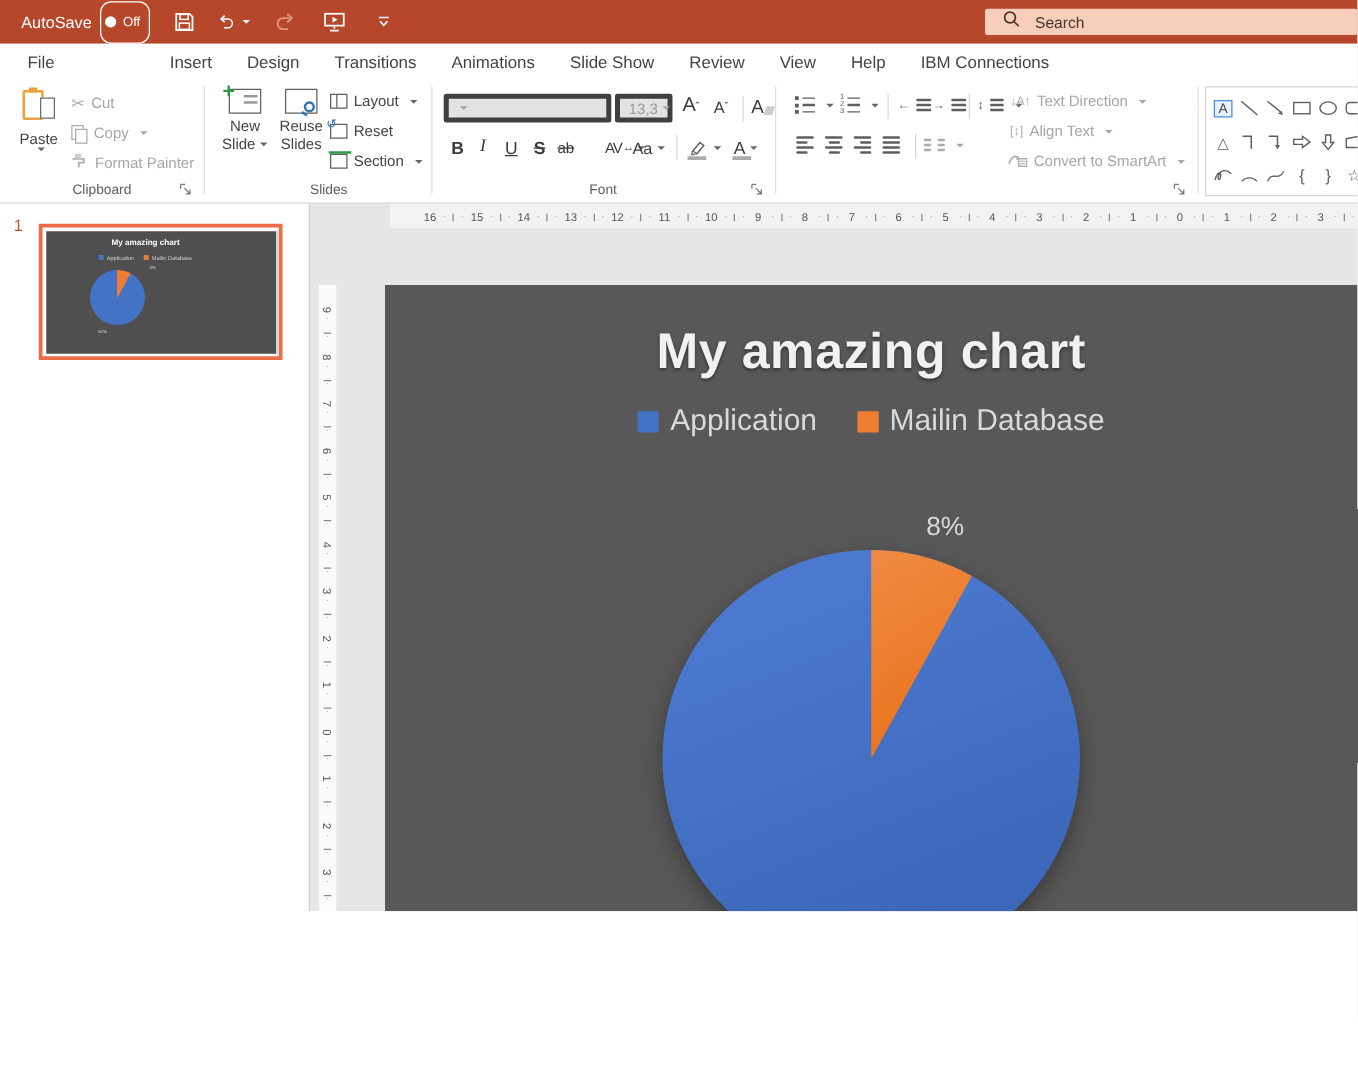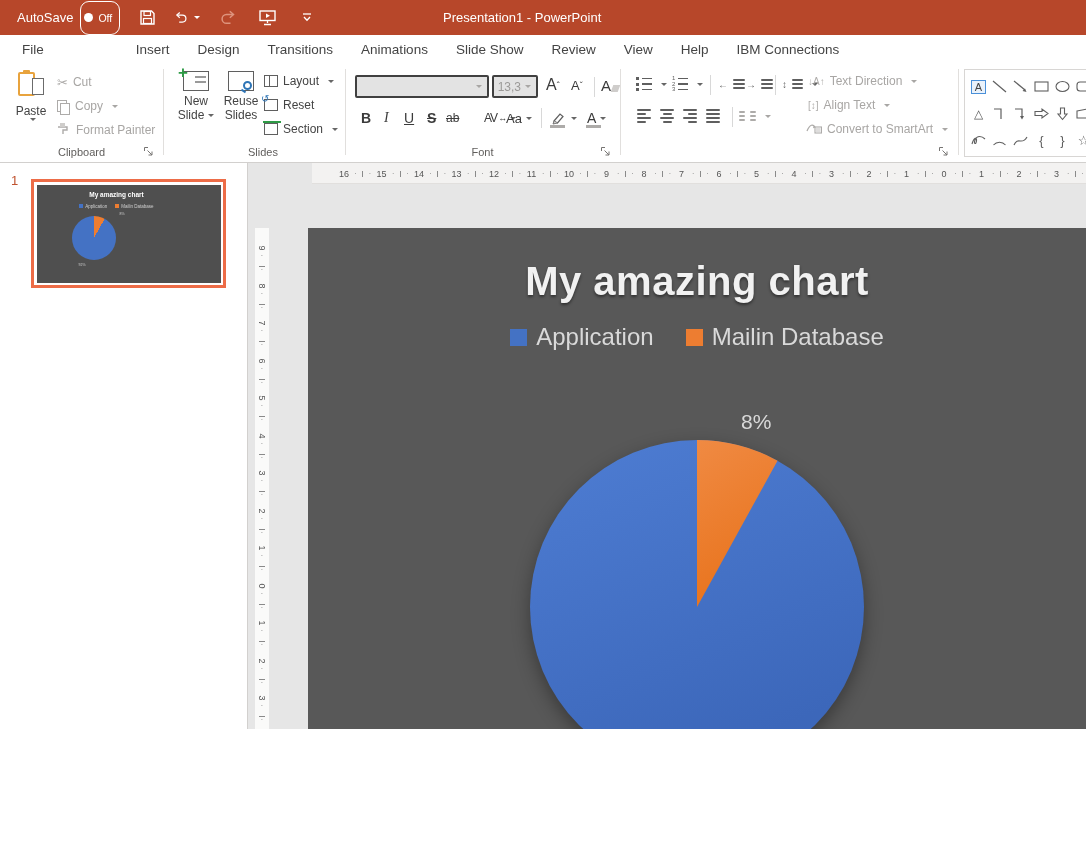--- a/index.html
+++ b/index.html
@@ -64,22 +64,22 @@
   .ico-slide .ln2 { top:9px; }
   .plus { position:absolute; left:-6px; top:-8px; color:#2e9b46; font-size:17px; font-weight:700; line-height:1; }
   .mag { position:absolute; right:1px; bottom:0px; width:9px; height:9px; border:2px solid #2E75B6; border-radius:50%; background:rgba(255,255,255,.7); }
   .mag::after { content:""; position:absolute; left:-4px; top:7px; width:5px; height:2px; background:#2E75B6; transform:rotate(35deg); }
   .mini-ico { display:inline-block; width:14px; height:12px; border:1.3px solid #5f5f5f; background:#fff; position:relative; }
   .mini-ico.layout::after { content:""; position:absolute; left:4px; top:0; bottom:0; width:1.3px; background:#5f5f5f; }
   .mini-ico.reset::after { content:"↺"; position:absolute; left:-4px; top:-7px; color:#2E75B6; font-size:10px; }
   .mini-ico.section::before { content:""; position:absolute; left:-2px; top:-3px; width:18px; height:2px; background:#2e9b46; }
 
   
-  .combo { position:absolute; height:23px; background:#E3E3E3; border:2px solid #404040; border-radius:2px;
-           display:flex; align-items:center; justify-content:flex-end; padding:0 5px; color:#9b9997; font-size:12px; }
+  .combo { position:absolute; height:23px; background:#E3E3E3; border:4px solid #404040; border-radius:2px;
+           display:flex; align-items:center; justify-content:flex-start; padding:0 5px; color:#9b9997; font-size:12px; }
   .combo .val { margin-right:auto; padding-left:2px; }
   .fbtn { position:absolute; top:44px; font-size:14px; color:#3b3b3b; height:22px; display:flex; align-items:center; }
   .ubar { position:absolute; width:15px; height:3px; background:#ADABA9; }
 
   
   .bars { display:inline-flex; flex-direction:column; gap:2.5px; }
   .bars i { display:block; height:1.6px; background:#5f5f5f; border-radius:1px; }
   .bars.g i { background:#ADABA9; }
   .dotbars { display:inline-flex; flex-direction:column; gap:2.5px; }
   .dotbars .r { display:flex; align-items:center; gap:3px; }
@@ -178,21 +178,29 @@
             <path d="M9.5 11.5 v2.5 M6 15.5 h7" stroke="#fff" stroke-width="1.3" fill="none"></path>
           </svg>
       </span>
       <span class="qat-btn">
         <svg width="12" height="11" viewBox="0 0 12 11">
             <path d="M2 2 h8" stroke="#fff" stroke-width="1.3"></path>
             <path d="M3 5 l3 3.2 3 -3.2" fill="none" stroke="#fff" stroke-width="1.3"></path>
           </svg>
       </span>
     </div>
-    <div class="win-title">Presentation1 - PowerPoint</div>
+    <div class="searchbox">
+      <span>
+        <svg width="14" height="14" viewBox="0 0 14 14">
+            <circle cx="6" cy="6" r="4.3" fill="none" stroke="#4a352b" stroke-width="1.4"></circle>
+            <path d="M9.2 9.2 L13 13" stroke="#4a352b" stroke-width="1.4"></path>
+          </svg>
+      </span>
+      <input type="text" placeholder="Search" style="">
+    </div>
   </header>
 
   <nav class="tabs" id="tabs">
       <div class="tab">File</div>
       <div class="tab active">Home</div>
       <div class="tab">Insert</div>
       <div class="tab">Design</div>
       <div class="tab">Transitions</div>
       <div class="tab">Animations</div>
       <div class="tab">Slide Show</div>

